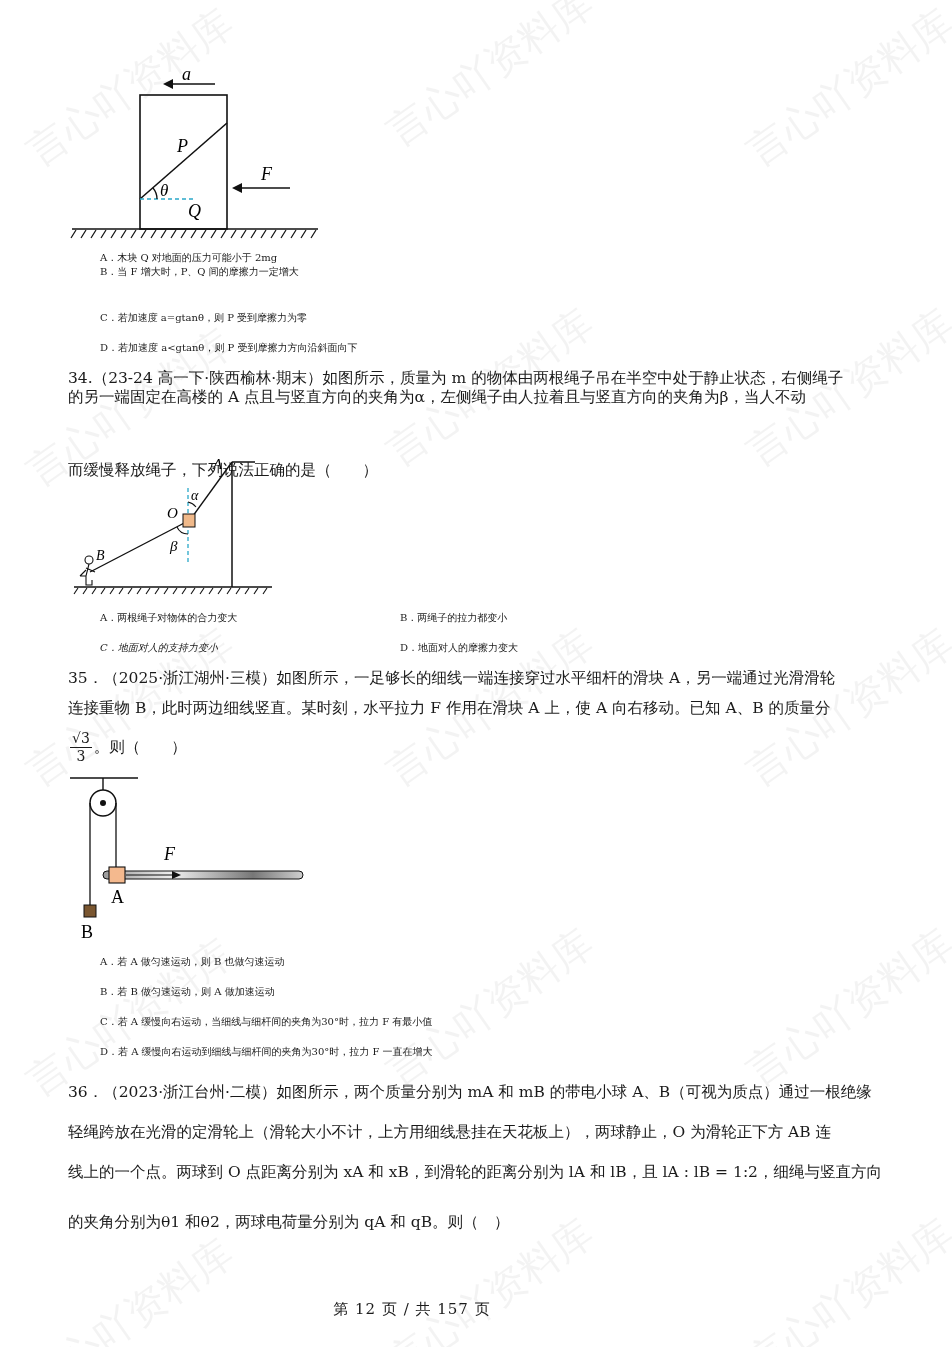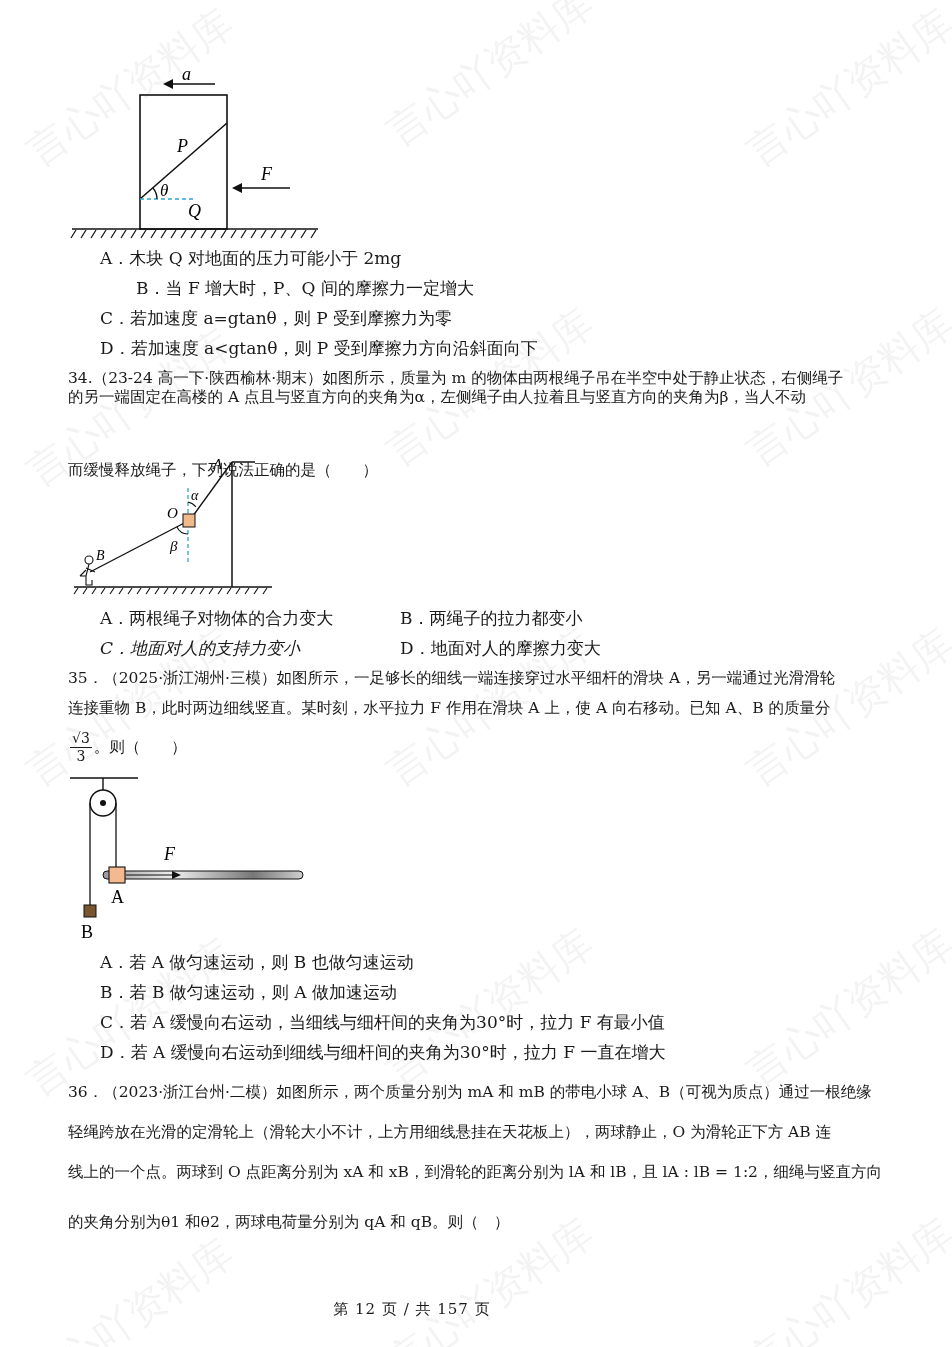--- a/index.html
+++ b/index.html
@@ -1,19 +1,19 @@
 <!DOCTYPE html>
 <html><head>
 <meta charset="utf-8">
 <style>
   html, body { margin:0; padding:0; background:#fff; }
   body { width:952px; height:1347px; position:relative; overflow:hidden;
          font-family:"DejaVu Serif","Liberation Serif",serif; color:#1a1a1a; }
   .line { position:absolute; left:68px; font-size:15.5px; line-height:20px; white-space:nowrap; }
-  .opt { position:absolute; font-size:17px; line-height:20px; white-space:nowrap; }
+  .opt { position:absolute; font-size:10px; line-height:20px; white-space:nowrap; }
   .wm { position:absolute; font-family:"DejaVu Sans",sans-serif; font-size:40px; color:#000;
         opacity:0.045; transform:rotate(-35deg); white-space:nowrap; pointer-events:none; }
   .fig { position:absolute; }
   .frac { display:inline-block; vertical-align:middle; text-align:center; font-size:14px; line-height:17px; margin:0 2px; }
   .frac .num { display:block; border-bottom:1px solid #1a1a1a; padding:0 2px; }
   .frac .den { display:block; }
   .footer { position:absolute; left:0; width:824px; top:1300px; text-align:center; font-size:15px; letter-spacing:1px; }
 </style>
 </head>
 <body>
@@ -72,21 +72,21 @@
       <line x1="206" y1="170" x2="201" y2="178"></line>
       <line x1="216" y1="170" x2="211" y2="178"></line>
     <line x1="226" y1="170" x2="221" y2="178"></line>
       <line x1="236" y1="170" x2="231" y2="178"></line>
       <line x1="246" y1="170" x2="241" y2="178"></line>
     <line x1="256" y1="170" x2="251" y2="178"></line>
   </g>
 </svg>
 
 <div class="opt" style="left:100px;top:248px;">A．木块 Q 对地面的压力可能小于  2mg</div>
-<div class="opt" style="left:100px;top:278px;margin-left:36px;">B．当 F 增大时，P、Q 间的摩擦力一定增大</div>
+<div class="opt" style="left:100px;top:262px;">B．当 F 增大时，P、Q 间的摩擦力一定增大</div>
 <div class="opt" style="left:100px;top:308px;">C．若加速度 a=gtanθ，则 P 受到摩擦力为零</div>
 <div class="opt" style="left:100px;top:338px;">D．若加速度 a&lt;gtanθ，则 P 受到摩擦力方向沿斜面向下</div>
 
 <div class="line" style="top:368px;">34.（23-24 高一下·陕西榆林·期末）如图所示，质量为 m 的物体由两根绳子吊在半空中处于静止状态，右侧绳子</div>
 <div class="line" style="top:387px;">的另一端固定在高楼的 A 点且与竖直方向的夹角为α，左侧绳子由人拉着且与竖直方向的夹角为β，当人不动</div>
 <div class="line" style="top:428px;margin-top:32px;">而缓慢释放绳子，下列说法正确的是（　　）</div>
 
 <svg class="fig" style="left:60px;top:450px;" width="280" height="150" viewBox="0 0 280 150">
   <line x1="172" y1="12" x2="195" y2="12" stroke="#111" stroke-width="1.5"></line>
   <line x1="172" y1="12" x2="172" y2="137" stroke="#111" stroke-width="1.5"></line>

